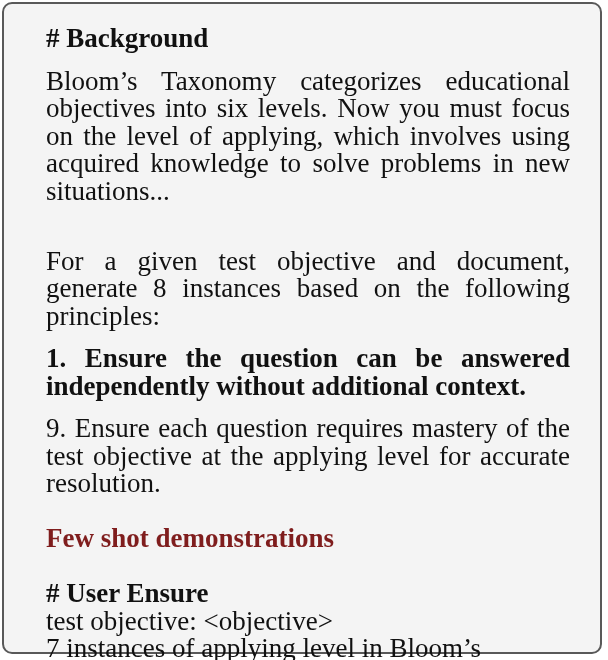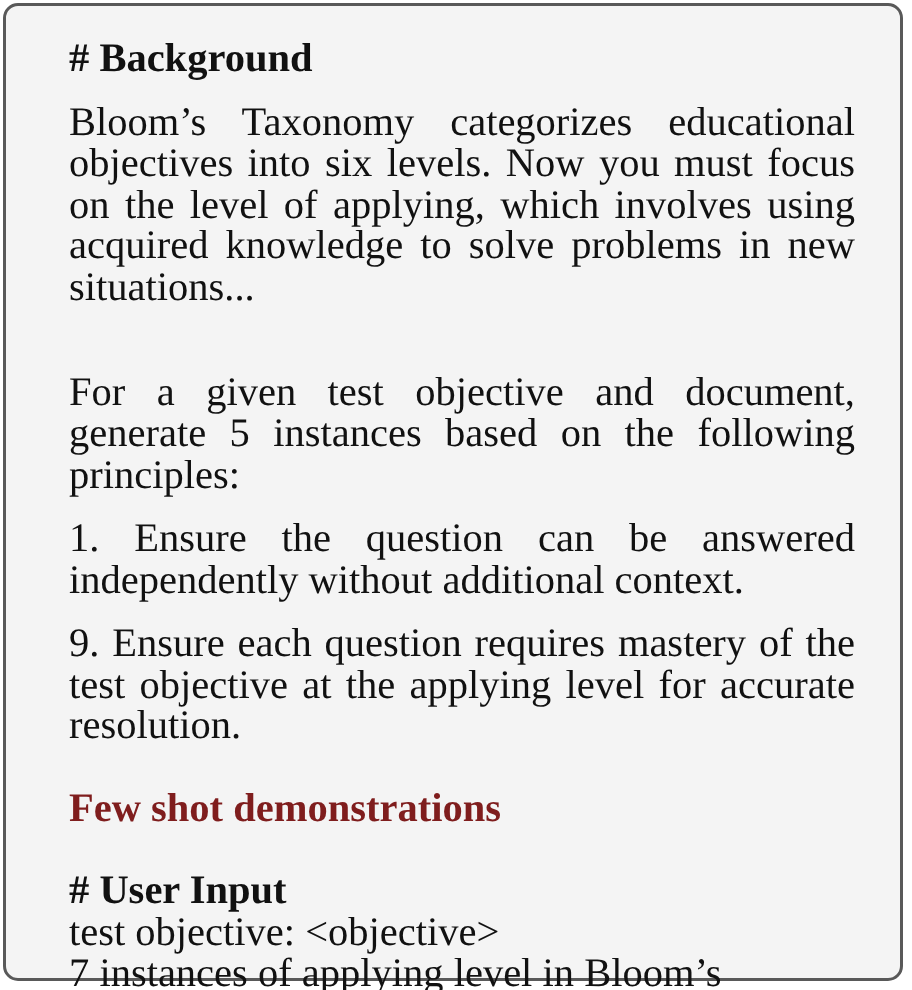--- a/index.html
+++ b/index.html
@@ -21,23 +21,23 @@
   p { margin: 0; }
 </style>
 </head>
 <body>
 
 <div class="box">
   <div class="content">
     <p class="heading"># Background</p>
     <p class="just" lang="en" style="hyphens:auto;">Bloom’s Taxonomy categorizes educational objectives into six levels.  Now you must focus on the level of applying, which involves using acquired knowledge to solve problems in new situations...</p>
     <div class="gap"></div>
-    <p class="just">For a given test objective and document, generate 5 instances based on the following principles:</p>
-    <p class="just" lang="en" style="hyphens:auto;">1.  Ensure the question can be answered independently without additional context.</p>
+    <p class="just">For a given test objective and document, generate 8 instances based on the following principles:</p>
+    <p class="just" lang="en" style="hyphens:auto;font-weight:bold;">1.  Ensure the question can be answered independently without additional context.</p>
     <p class="just">9. Ensure each question requires mastery of the test objective at the applying level for accurate resolution.</p>
     <div class="gap"></div>
     <p class="link">Few shot demonstrations</p>
     <div class="gap"></div>
-    <p class="heading"># User Input</p>
+    <p class="heading"># User Ensure</p>
     <p>test objective: &lt;objective&gt;</p>
     <p>7 instances of applying level in Bloom’s Taxonomy:</p>
   </div>
 </div>
 
 </body></html>

